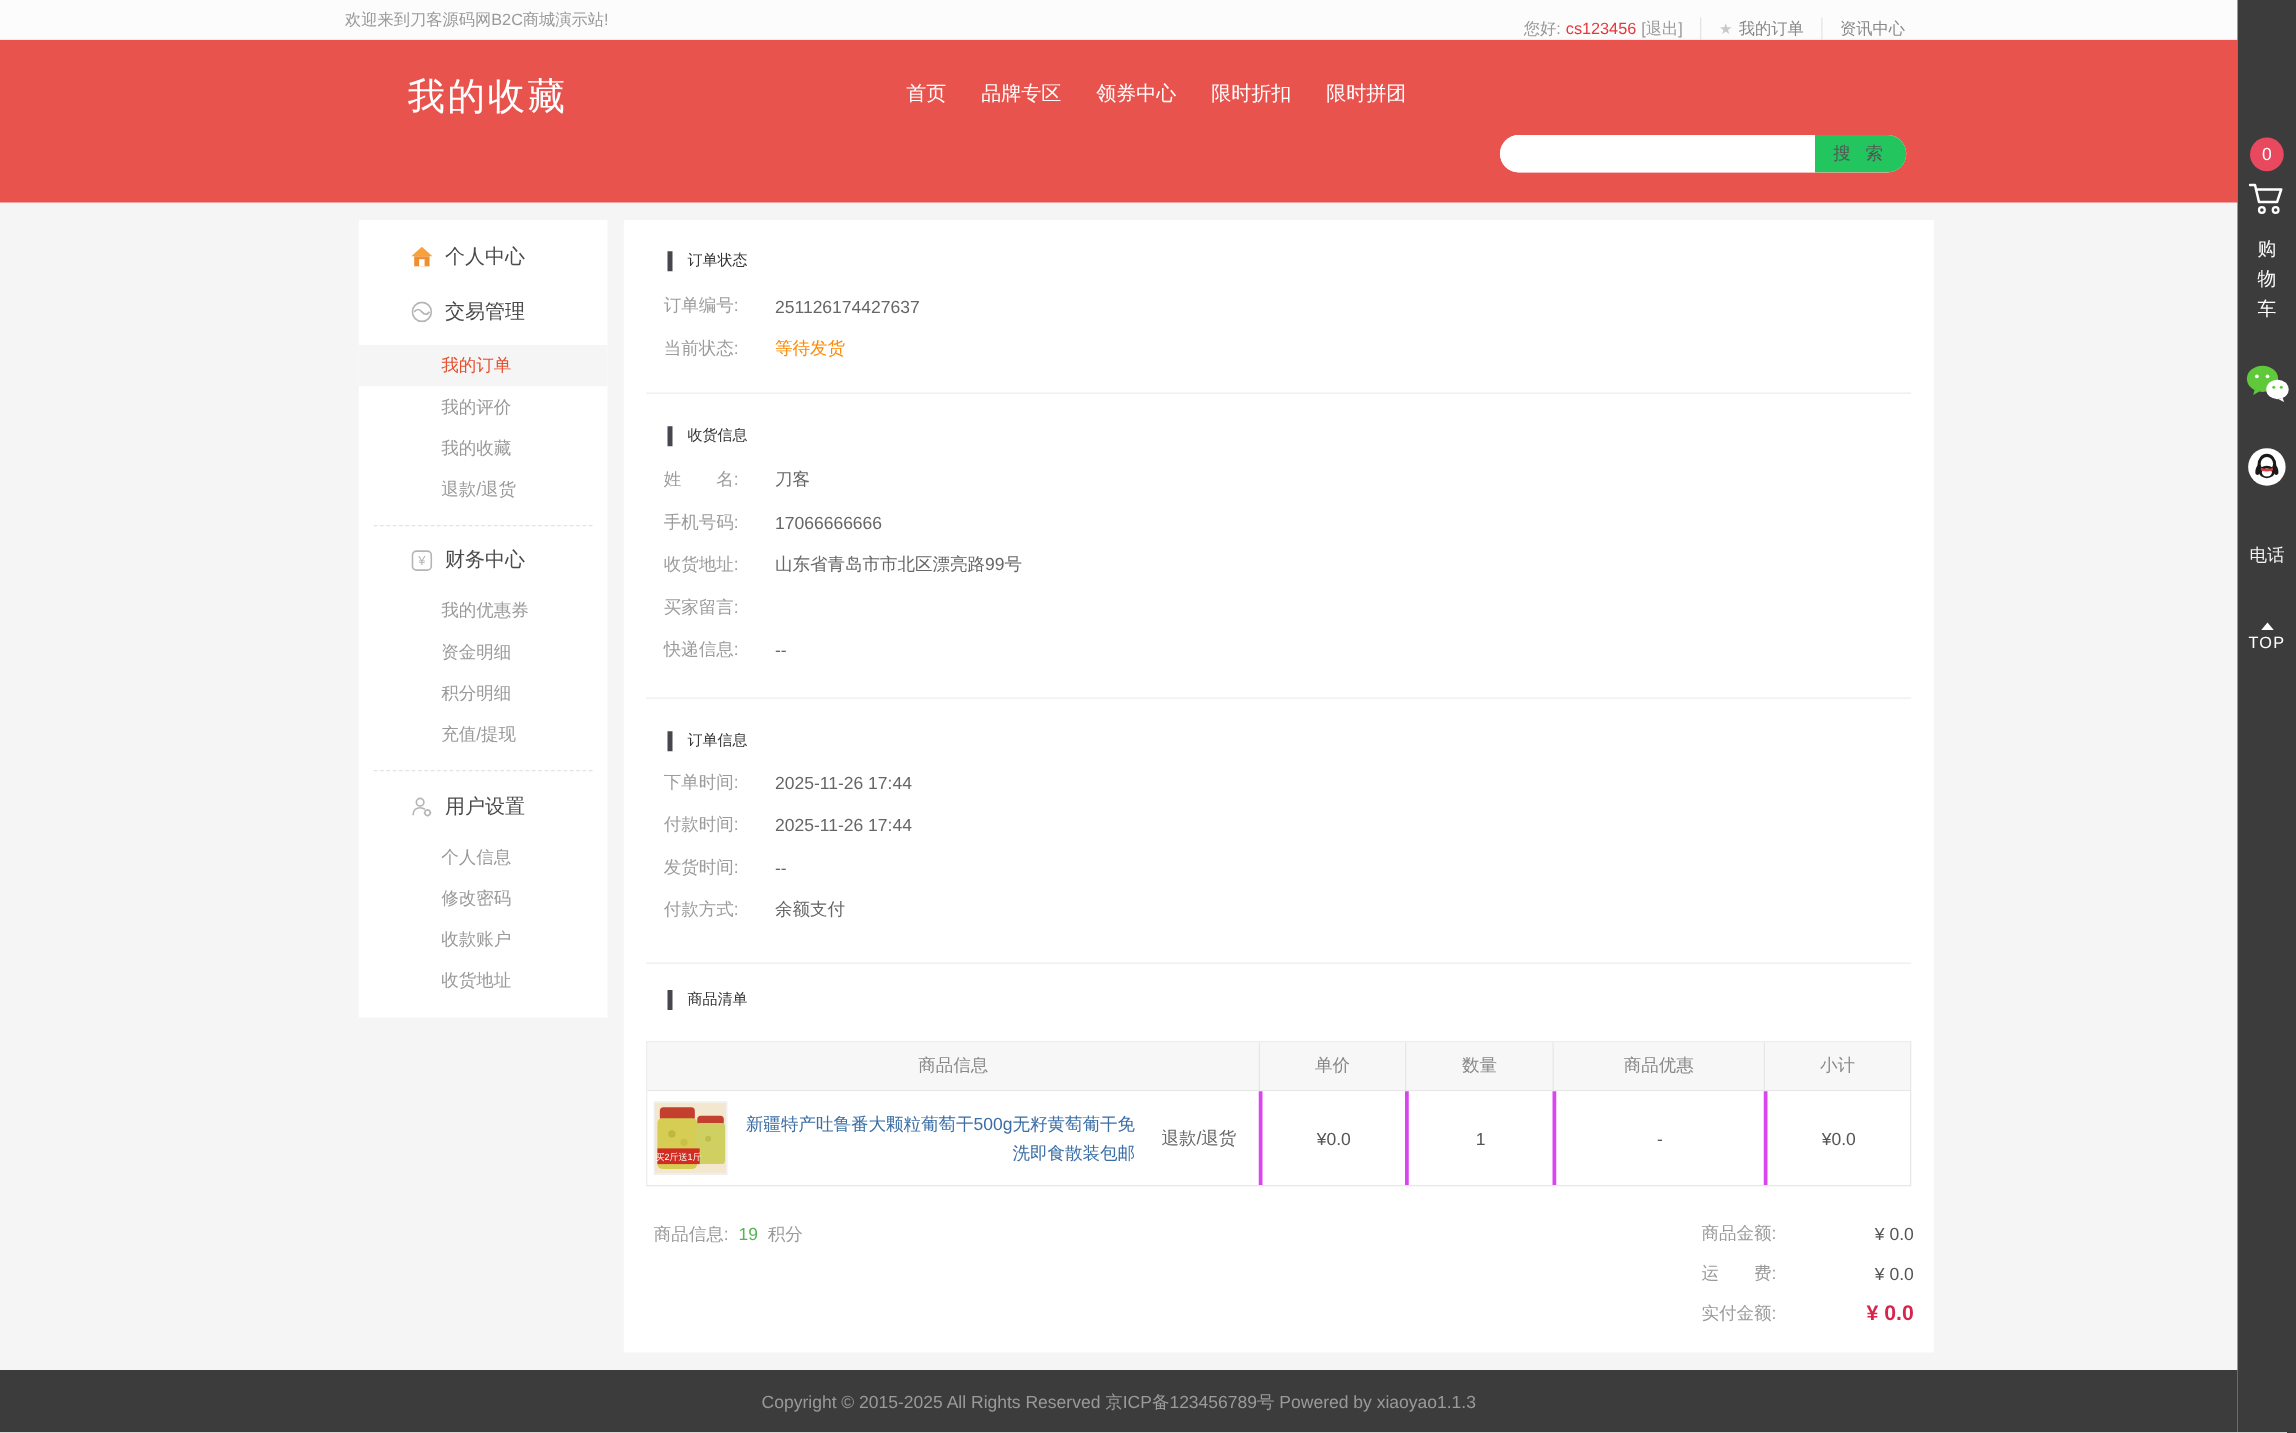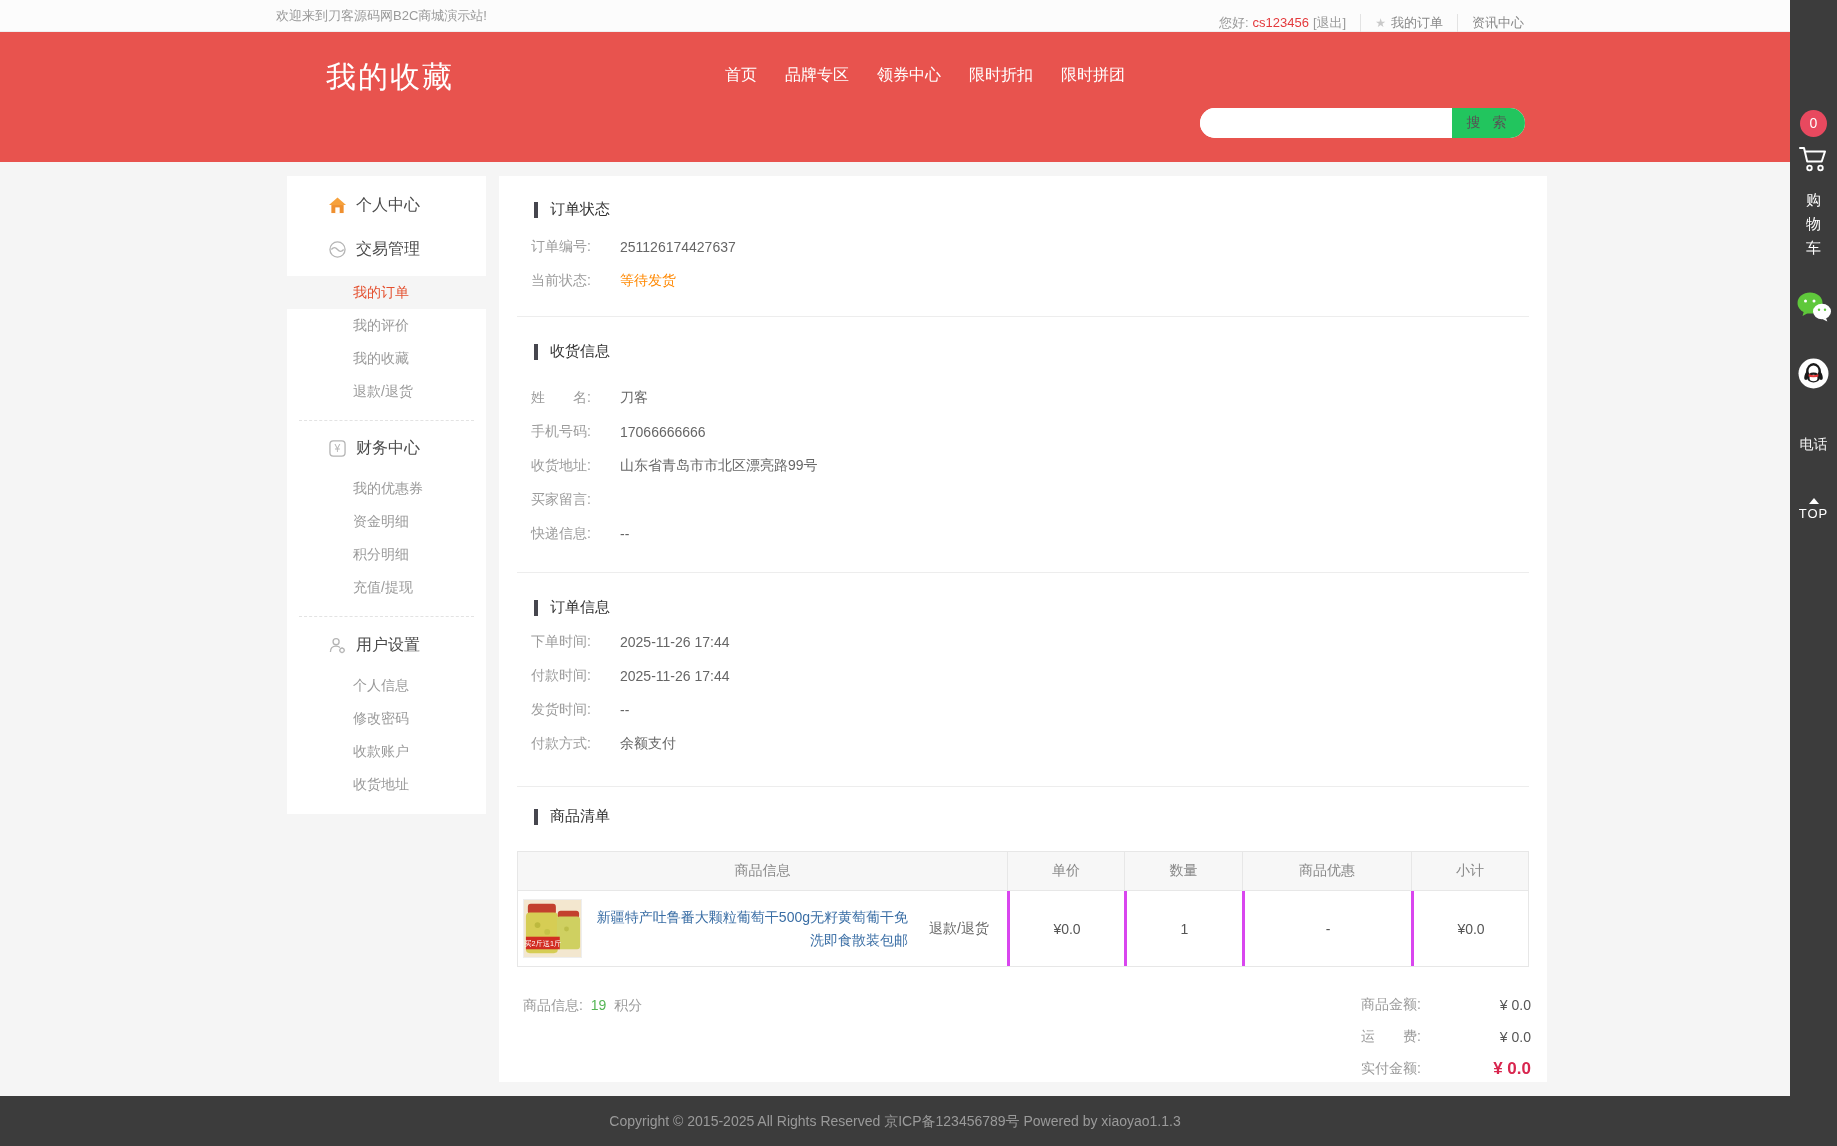--- a/index.html
+++ b/index.html
@@ -45,21 +45,21 @@
   .sg-head { height:30px; display:flex; align-items:center; gap:10px; padding-left:42px; font-size:16px; color:#4a4a4a; cursor:pointer; }
   .sg-head + .sg-head { margin-top:14px; }
   .side-item { height:33px; line-height:33px; padding-left:66px; font-size:14px; color:#9a9a9a; cursor:pointer; }
   .side-item.active { background:#f5f5f5; color:#e4502f; }
   .mt12 { margin-top:12px; } .mt9 { margin-top:9px; } .mt13 { margin-top:13px; }
   .side-dash { border-top:1px dashed #e3e3e3; margin:12px 12px 0; }
   .icon16 { width:17px; height:17px; flex:0 0 17px; }
 
   
   .main { position:absolute; left:499px; top:176px; width:1048px; height:906px; background:#fff; }
-  .sec-title { display:flex; align-items:center; gap:12px; margin:24px 0 0 18px; font-size:15px; color:#333;padding-left:17px; }
+  .sec-title { display:flex; align-items:center; gap:12px; margin:24px 0 0 18px; font-size:12px; color:#333;padding-left:17px; }
   .sec-title::before { content:""; width:4px; height:16px; background:#46464e; }
   .mt25 { margin-top:25px !important; } .mt20 { margin-top:20px !important; }
   .info-row { margin-left:32px; height:34px; display:flex; align-items:center; font-size:14px; }
   .info-row.first { margin-top:11px; }
   .info-label { width:89px; color:#9c9c9c; flex:0 0 89px; }
   .info-value { color:#666; }
   .info-value.status { color:#ff8800; }
   .hr { height:1px; background:#ededed; margin:18px 18px 0; }
   .hr2 { margin-top:21px; } .hr3 { margin-top:25px; }
 
@@ -188,21 +188,21 @@
       <span class="info-value">251126174427637</span>
     </div>
     <div class="info-row">
       <span class="info-label">当前状态:</span>
       <span class="info-value status">等待发货</span>
     </div>
 
     <div class="hr"></div>
 
     <div class="sec-title mt25">收货信息</div>
-    <div class="info-row" style="margin-top:20px">
+    <div class="info-row" style="margin-top:10px">
       <span class="info-label">姓　　名:</span>
       <span class="info-value">刀客</span>
     </div>
     <div class="info-row">
       <span class="info-label">手机号码:</span>
       <span class="info-value">17066666666</span>
     </div>
     <div class="info-row">
       <span class="info-label">收货地址:</span>
       <span class="info-value">山东省青岛市市北区漂亮路99号</span>

